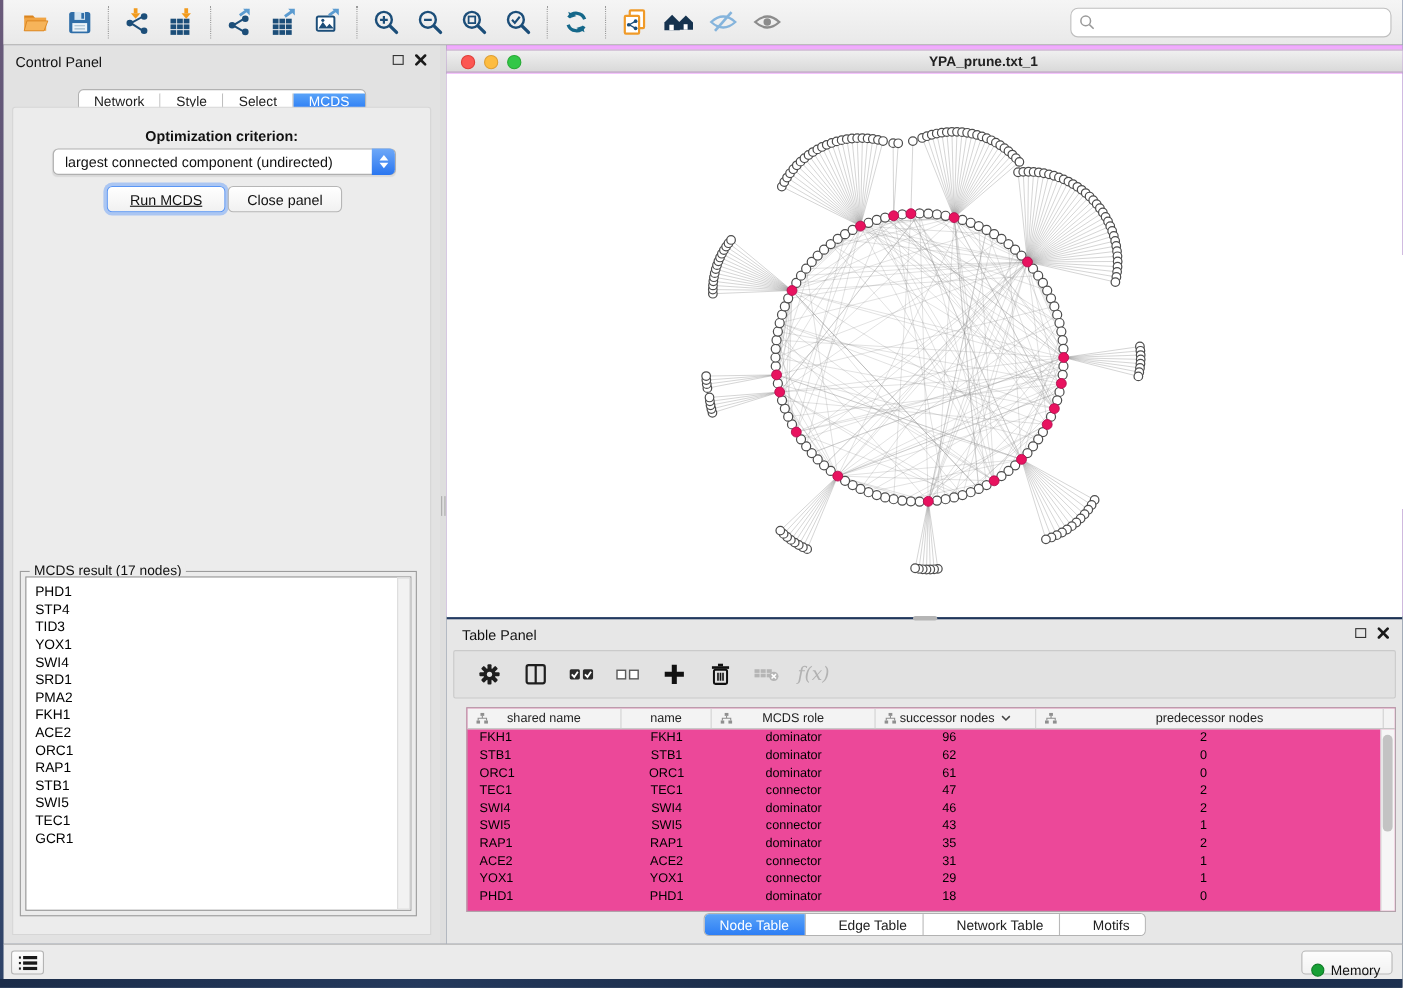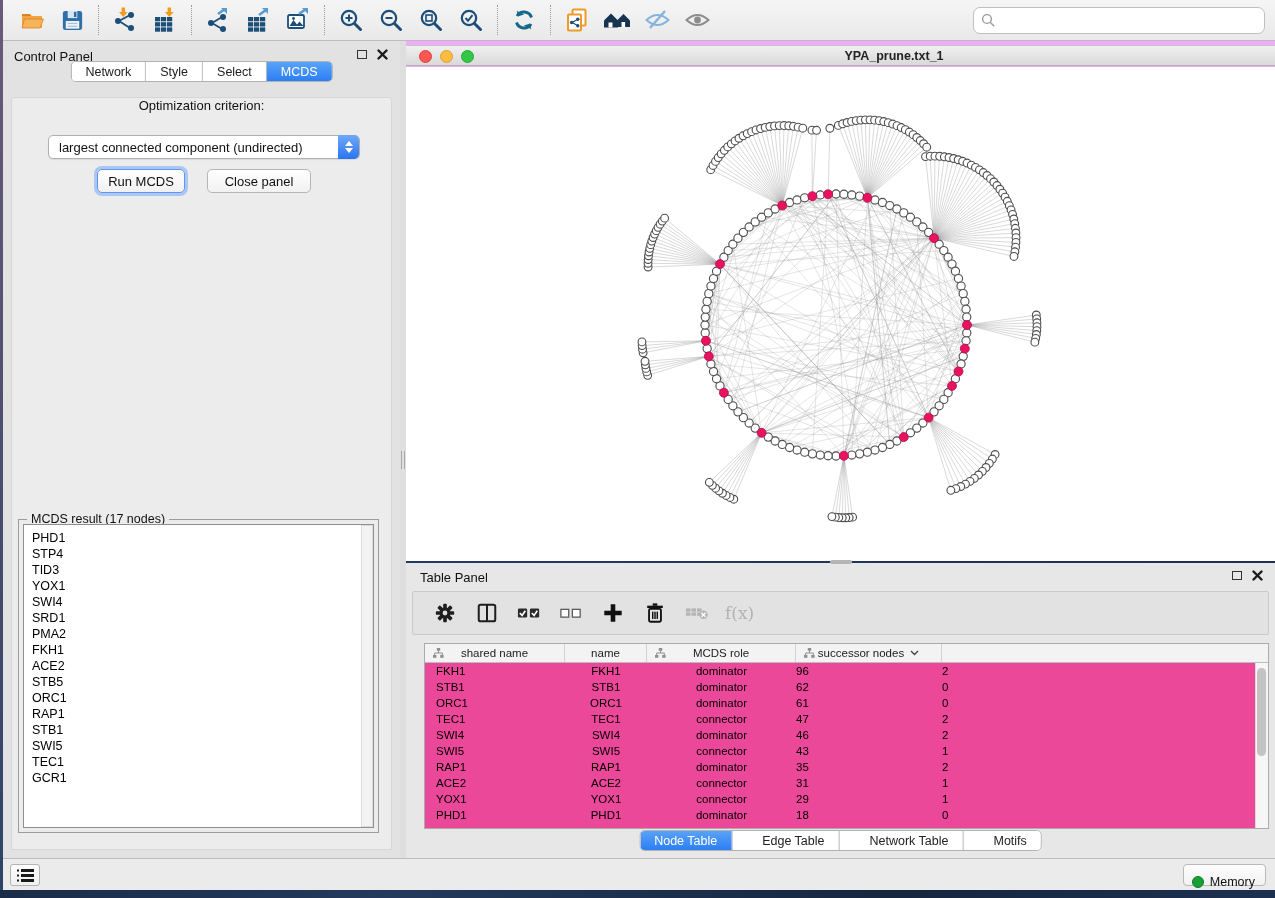--- a/index.html
+++ b/index.html
@@ -23,29 +23,29 @@
   #control-panel { left:3px; top:41px; width:397px; height:817px; background:#e2e2e2; }
   #cp-header { position:relative; height:27px; }
   #cp-title { position:absolute; left:11px; top:8px; font-size:13px; color:#111; }
   .float-ic { width:10px; height:9px; border:1.5px solid #333; display:inline-block; }
   .panel-ctrls { position:absolute; display:flex; gap:10px; align-items:center; }
   #cp-ctrls { right:12px; top:8px; }
   .seg { display:flex; height:21px; border:1px solid #b2b2b2; border-radius:5px; background:#fff; overflow:hidden; font-size:12.5px; color:#222; }
   .seg .tab { display:flex; align-items:center; justify-content:center; padding:0 14px; border-right:1px solid #b9b9b9; background:#fff; cursor:default; }
   .seg .tab:last-child { border-right:none; }
   .seg .tab.sel { background:linear-gradient(#59a3f8,#2d7ef5); color:#fff; }
-  #cp-tabs { position:absolute; left:50%; transform:translateX(-50%); top:20px; }
+  #cp-tabs { position:absolute; left:50%; transform:translateX(-50%); top:40px;align-items:center; }
   #cp-body { position:absolute; left:8px; right:8px; top:56px; bottom:8px; background:#ececec; border:1px solid #d6d6d6; border-radius:3px 3px 0 0; }
-  #opt-label { position:absolute; top:0; width:100%; text-align:center; font-size:13px; color:#111; }
+  #opt-label { position:absolute; top:18px; width:100%; text-align:center; font-size:13px; color:#111;font-weight:bold; }
   #criterion-select { position:absolute; left:36px; top:37px; width:312px; height:24px; background:#fff; border:1px solid #b0b0b0; border-radius:5px; font-size:13px; color:#111; display:flex; align-items:center; padding-left:10px; box-shadow:0 1px 1px rgba(0,0,0,.08); }
   #criterion-stepper { position:absolute; right:0; top:-1px; width:21px; height:24px; border-radius:0 5px 5px 0; background:linear-gradient(#6fa9f8,#2a76f0); display:flex; flex-direction:column; align-items:center; justify-content:center; gap:2px; }
   .tri-up { width:0; height:0; border-left:4px solid transparent; border-right:4px solid transparent; border-bottom:5px solid #fff; }
   .tri-dn { width:0; height:0; border-left:4px solid transparent; border-right:4px solid transparent; border-top:5px solid #fff; }
   .push-btn { position:absolute; top:71px; height:24px; background:linear-gradient(#fff,#f1f1f1); border:1px solid #b6b6b6; border-radius:5px; font-size:13px; color:#111; display:flex; align-items:center; justify-content:center; }
-  #run-btn { left:85px; width:88px; border-color:#5a96f5; box-shadow:0 0 0 3px rgba(93,153,250,.45); }
+  #run-btn { left:85px; width:108px; border-color:#5a96f5; box-shadow:0 0 0 3px rgba(93,153,250,.45);text-decoration:underline; }
   #close-btn { left:195px; width:104px; }
   #result-box { position:absolute; left:6px; right:12px; top:421px; bottom:16px; border:1px solid #9c9c9c; }
   #result-title { position:absolute; left:8px; top:-8px; background:#ececec; padding:0 4px; font-size:12.5px; color:#111; }
   #result-list { position:absolute; inset:4px; background:#fff; border:1px solid #8f8f8f; overflow:hidden; padding:5px 0 0 8px; }
   #result-scroll { position:absolute; top:5px; bottom:5px; right:5px; width:12px; background:#f2f2f2; border:1px solid #dcdcdc; }
   .mcds-item { font-size:12.5px; line-height:16px; color:#000; }
 
   
   #v-splitter { left:400px; top:41px; width:6px; height:817px; background:#dedede; }
   #v-splitter .grip { position:absolute; top:410px; left:1px; width:4px; height:18px; border-left:1px solid #aaa; border-right:1px solid #aaa; }
@@ -60,32 +60,32 @@
   #light-zoom { left:55px; background:#33c748; border:1px solid #27aa35; }
   #net-title { position:absolute; width:100%; top:3px; text-align:center; font-size:12.5px; font-weight:bold; color:#222; }
   #net-canvas { position:absolute; left:0; top:26px; width:869px; height:494px; background:#fff; }
 
   
   #table-panel { left:406px; top:563px; width:869px; height:295px; background:#e7e7e7; }
   #tp-title { position:absolute; left:14px; top:7px; font-size:13px; color:#111; }
   #tp-ctrls { right:12px; top:7px; }
   #tp-toolbar { position:absolute; left:6px; right:6px; top:28px; height:44px; background:#e2e2e2; border:1px solid #cacaca; border-radius:2px; display:flex; align-items:center; gap:10px; padding-left:16px; }
   .tp-btn { width:32px; height:32px; display:flex; align-items:center; justify-content:center; }
-  #fx-label { font-family:"DejaVu Serif", serif; font-size:17px; color:#b2b2b2; margin-left:2px; }
+  #fx-label { font-family:"DejaVu Serif", serif; font-style:italic; font-size:17px; color:#b2b2b2; margin-left:2px; }
   #node-table { position:absolute; left:18px; right:6px; top:80px; height:186px; background:#ec4899; border:1px solid #ababab; }
   #nt-header { display:grid; grid-template-columns:140px 82px 149px 146px 316px 1fr; height:19px; background:#f3f3f3; border-bottom:1px solid #bdbdbd; }
   .th { position:relative; display:flex; align-items:center; justify-content:center; font-size:11.5px; color:#222; border-right:1px solid #d2d2d2; }
   .th .hicon { position:absolute; left:8px; top:4px; }
   .th .chev { margin-left:6px; }
   #nt-rows { position:absolute; left:0; right:13px; top:19px; bottom:0; overflow:hidden; }
   .tr { display:grid; grid-template-columns:140px 82px 149px 146px 316px 1fr; height:16px; }
   .td { font-size:11.5px; color:#000; line-height:16px; white-space:nowrap; }
   .td.a-left { padding-left:11px; text-align:left; }
   .td.a-center { text-align:center; }
-  .td.a-right { text-align:left; padding-right:12px; }
+  .td.a-right { text-align:center; padding-right:12px; }
   #nt-scroll { position:absolute; right:0; top:19px; bottom:0; width:13px; background:#f6f6f6; border-left:1px solid #dadada; }
   #nt-thumb { position:absolute; left:1px; top:5px; width:9px; height:88px; background:#c3c3c3; border-radius:5px; }
   #tp-tabs { position:absolute; left:50%; transform:translateX(-50%); bottom:7px;gap:16px; }
 
   
   #status-bar { left:3px; top:858px; width:1272px; height:32px; background:#ebebeb; border-top:1px solid #bdbdbd; }
   #menu-btn { position:absolute; left:7px; top:5px; width:30px; height:22px; background:linear-gradient(#fdfdfd,#f0f0f0); border:1px solid #b4b4b4; border-radius:3px; display:flex; align-items:center; justify-content:center; }
   #memory-btn { position:absolute; right:9px; top:5px; height:22px; padding:13px 10px 0 8px; background:linear-gradient(#fdfdfd,#f2f2f2); border:1px solid #b9b9b9; border-radius:4px; display:flex; align-items:center; gap:6px; font-size:12.5px; color:#111; }
   #memory-dot { width:12px; height:12px; border-radius:50%; background:#18a036; border:1px solid #0f7d27; }
 </style>
@@ -298,21 +298,20 @@
       <div id="result-list">
           <div class="mcds-item">PHD1</div>
           <div class="mcds-item">STP4</div>
           <div class="mcds-item">TID3</div>
           <div class="mcds-item">YOX1</div>
           <div class="mcds-item">SWI4</div>
           <div class="mcds-item">SRD1</div>
           <div class="mcds-item">PMA2</div>
           <div class="mcds-item">FKH1</div>
           <div class="mcds-item">ACE2</div>
-          <div class="mcds-item">STB5</div>
           <div class="mcds-item">ORC1</div>
           <div class="mcds-item">RAP1</div>
           <div class="mcds-item">STB1</div>
           <div class="mcds-item">SWI5</div>
           <div class="mcds-item">TEC1</div>
           <div class="mcds-item">GCR1</div>
         </div>
       <div id="result-scroll"></div>
     </div>
   </div>
@@ -1048,20 +1047,31 @@
               <rect x="0" y="7" width="3.4" height="2.8"></rect>
               <rect x="7.2" y="7" width="3.4" height="2.8"></rect>
             </g>
             <path d="M5.5 2.8v2.2M1.7 7V5h7.6v2" fill="none" stroke="#8f8f8f" stroke-width="1"></path>
           </svg>
           <span>successor nodes</span>
           <svg class="chev" width="9" height="6" viewBox="0 0 9 6">
             <path d="M1 1l3.5 3.5L8 1" fill="none" stroke="#444" stroke-width="1.4"></path>
           </svg>
         </div>
+        <div class="th">
+          <svg class="hicon" width="11" height="11" viewBox="0 0 11 11">
+            <g fill="#8f8f8f">
+              <rect x="3.8" y="0" width="3.4" height="2.8"></rect>
+              <rect x="0" y="7" width="3.4" height="2.8"></rect>
+              <rect x="7.2" y="7" width="3.4" height="2.8"></rect>
+            </g>
+            <path d="M5.5 2.8v2.2M1.7 7V5h7.6v2" fill="none" stroke="#8f8f8f" stroke-width="1"></path>
+          </svg>
+          <span>predecessor nodes</span>
+        </div>
       </div>
     <div id="nt-rows">
         <div class="tr">
           <div class="td a-left">FKH1</div>
           <div class="td a-center">FKH1</div>
           <div class="td a-center">dominator</div>
           <div class="td a-right">96</div>
           <div class="td a-right">2</div>
           <div class="td"></div>
         </div>

